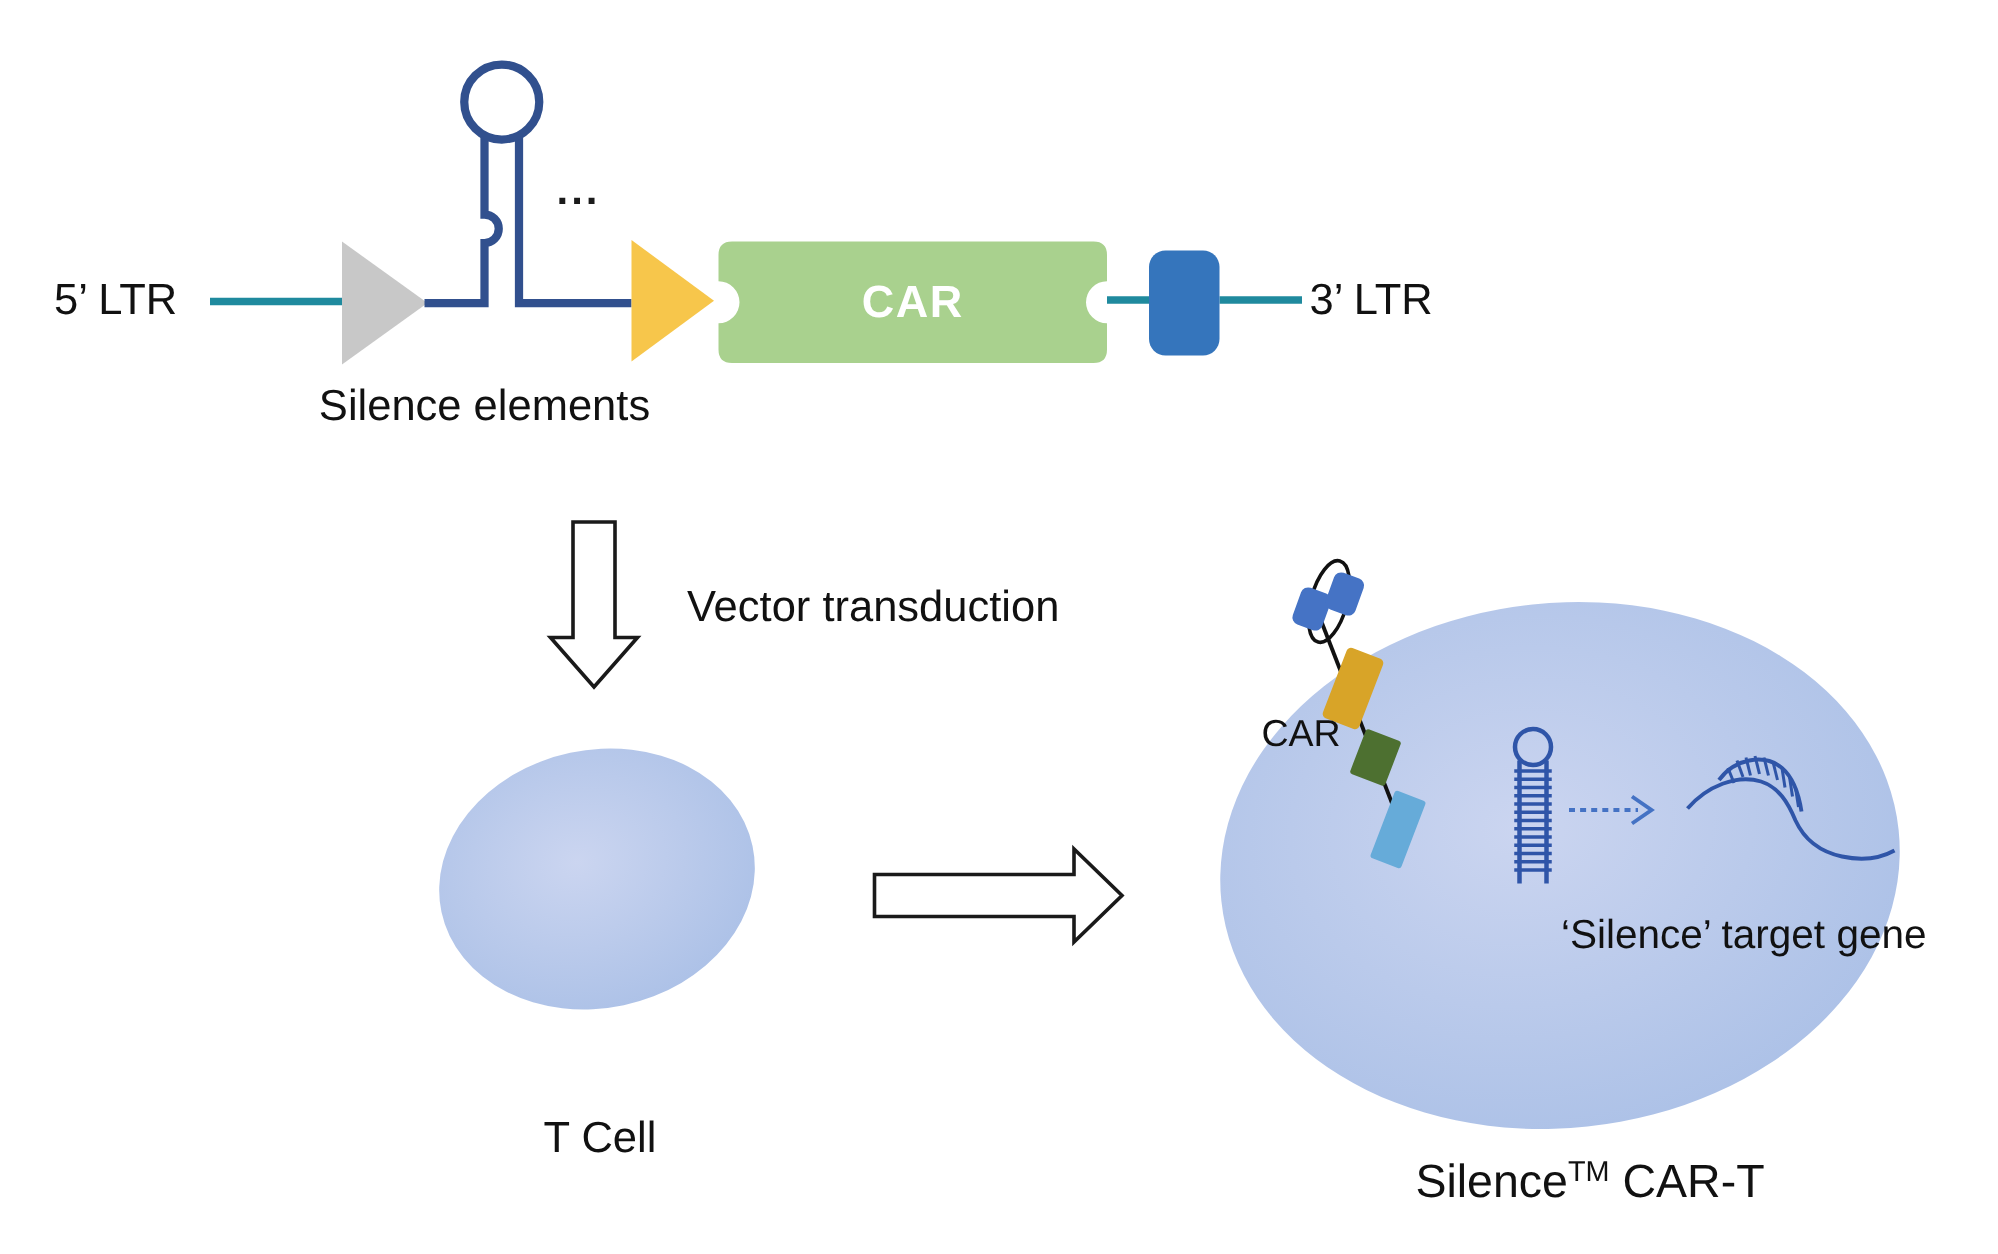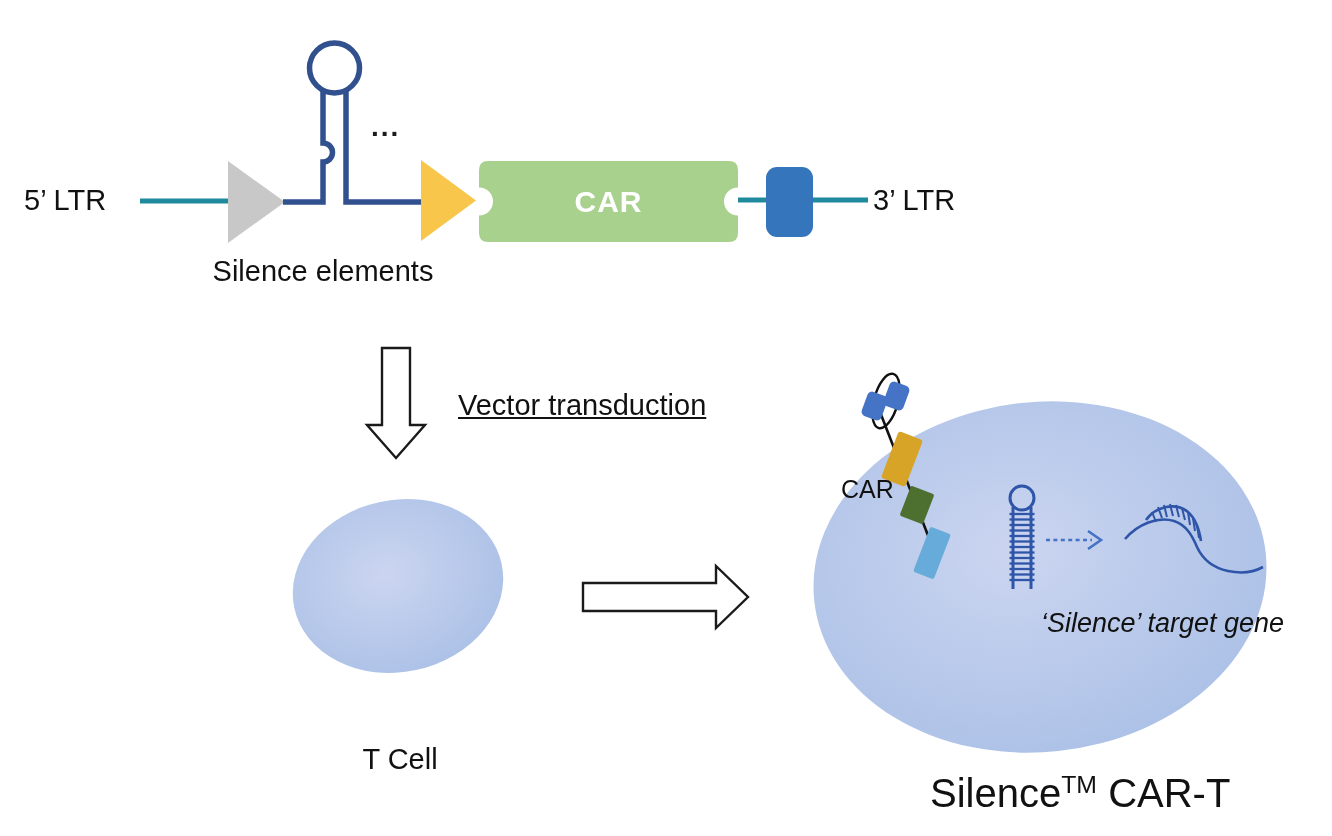--- a/index.html
+++ b/index.html
@@ -6,21 +6,21 @@
   #canvas{
     position:relative;width:1332px;height:836px;background:#ffffff;overflow:hidden;
     font-family:"Liberation Sans", sans-serif;color:#111;
   }
   #canvas svg{position:absolute;left:0;top:0;}
   .lbl{position:absolute;white-space:nowrap;line-height:1.1;}
   .lbl.center{text-align:center;}
   .f29{font-size:29px;}
   .f27{font-size:27px;}
   .f25{font-size:25px;}
-  .f31{font-size:40px;}
+  .f31{font-size:31px;}
   .dots{font-size:28px;font-weight:bold;letter-spacing:2px;color:#1b1b1b;}
   .car-box-label{color:#ffffff;font-weight:bold;font-size:30px;letter-spacing:1px;}
   .cart-name sup{font-size:62%;vertical-align:super;letter-spacing:0;}
 </style>
 </head>
 <body>
 
 <div id="canvas">
 
   <svg width="1332" height="836" viewBox="0 0 1332 836">
@@ -121,28 +121,28 @@
         <line x1="1170" y1="504" x2="1173" y2="516"></line>
         <line x1="1176" y1="505" x2="1179" y2="517"></line>
         <line x1="1182" y1="508" x2="1185" y2="520"></line>
         <line x1="1188" y1="512" x2="1190" y2="525"></line>
         <line x1="1193" y1="518" x2="1195" y2="531"></line>
         <line x1="1197" y1="525" x2="1199" y2="538"></line>
       </g>
     </g>
   </svg>
 
-  <div class="lbl f29" style="left:24px;top:185px;">5’ LTR</div>
+  <div class="lbl f29" style="left:36px;top:185px;">5’ LTR</div>
   <div class="lbl f29" style="left:873px;top:185px;text-align:right;">3’ LTR</div>
   <div class="lbl dots" style="left:371px;top:112px;">...</div>
   <div class="lbl f29 center" style="left:198px;top:256px;width:250px;">Silence elements</div>
   <div class="lbl center car-box-label" style="left:479px;top:185px;width:259px;">CAR</div>
 
-  <div class="lbl f29" style="left:458px;top:390px;text-decoration:underline;">Vector transduction</div>
+  <div class="lbl f29" style="left:458px;top:390px;">Vector transduction</div>
 
   <div class="lbl f29 center" style="left:318px;top:744px;width:164px;">T Cell</div>
 
   <div class="lbl f25" style="left:841px;top:476px;">CAR</div>
-  <div class="lbl f27 center" style="left:1040px;top:609px;width:245px;font-style:italic;">‘Silence’ target gene</div>
+  <div class="lbl f27 center" style="left:1040px;top:609px;width:245px;">‘Silence’ target gene</div>
 
   <div class="lbl f31 center cart-name" style="left:930px;top:771px;width:260px;"><span>Silence</span><sup>TM</sup><span>&nbsp;CAR-T</span></div>
 
 </div>
 
 </body></html>

